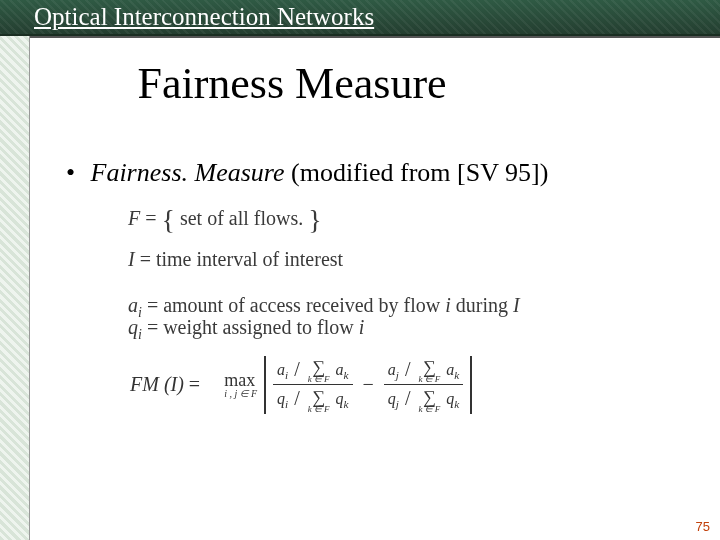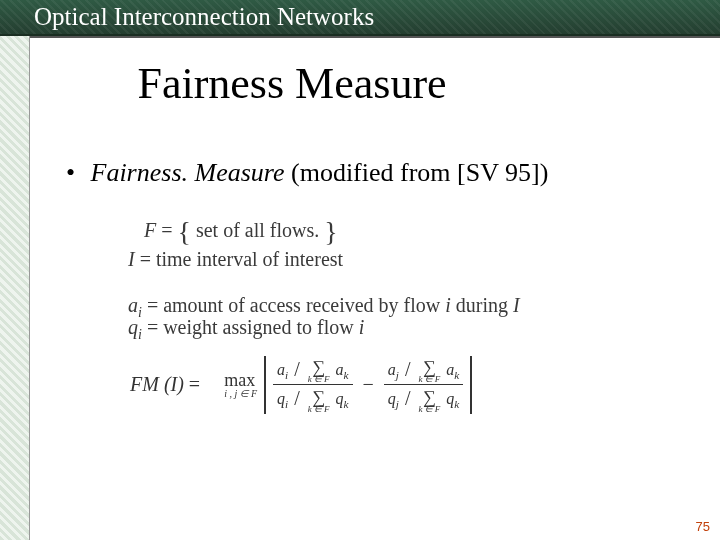--- a/index.html
+++ b/index.html
@@ -23,20 +23,21 @@
       linear-gradient(#2f5a44, #243e30);
     border-bottom: 2px solid #1a2e22;
   }
   .header-title {
     position: absolute;
     top: 3px;
     left: 34px;
     color: #fff;
     font-size: 25px;
     font-family: 'Times New Roman', serif;
+    text-decoration: underline;
   }
   .left-strip {
     position: absolute;
     top: 36px;
     left: 0;
     width: 30px;
     height: 504px;
     background-image: repeating-linear-gradient(45deg, #d8e4d8 0 3px, #eef4ee 3px 6px);
     border-right: 1px solid #999;
   }
@@ -71,21 +72,21 @@
     width: 18px;
   }
   .fm-italic { font-style: italic; }
   .defs {
     position: absolute;
     left: 128px;
     font-family: 'Times New Roman', serif;
     font-size: 20px;
     color: #3a3a3a;
   }
-  .def-F { top: 212px; margin-left: 16px; }
+  .def-F { top: 200px; }
   .def-I { top: 248px; }
   .def-a { top: 294px; }
   .def-q { top: 316px; }
   .ivar { font-style: italic; font-family: 'Times New Roman', serif; }
   .sub { font-size: 0.7em; vertical-align: sub; font-style: italic; }
   .brace-l, .brace-r {
     font-size: 28px;
     position: relative;
     top: 4px;
     color: #3a3a3a;

